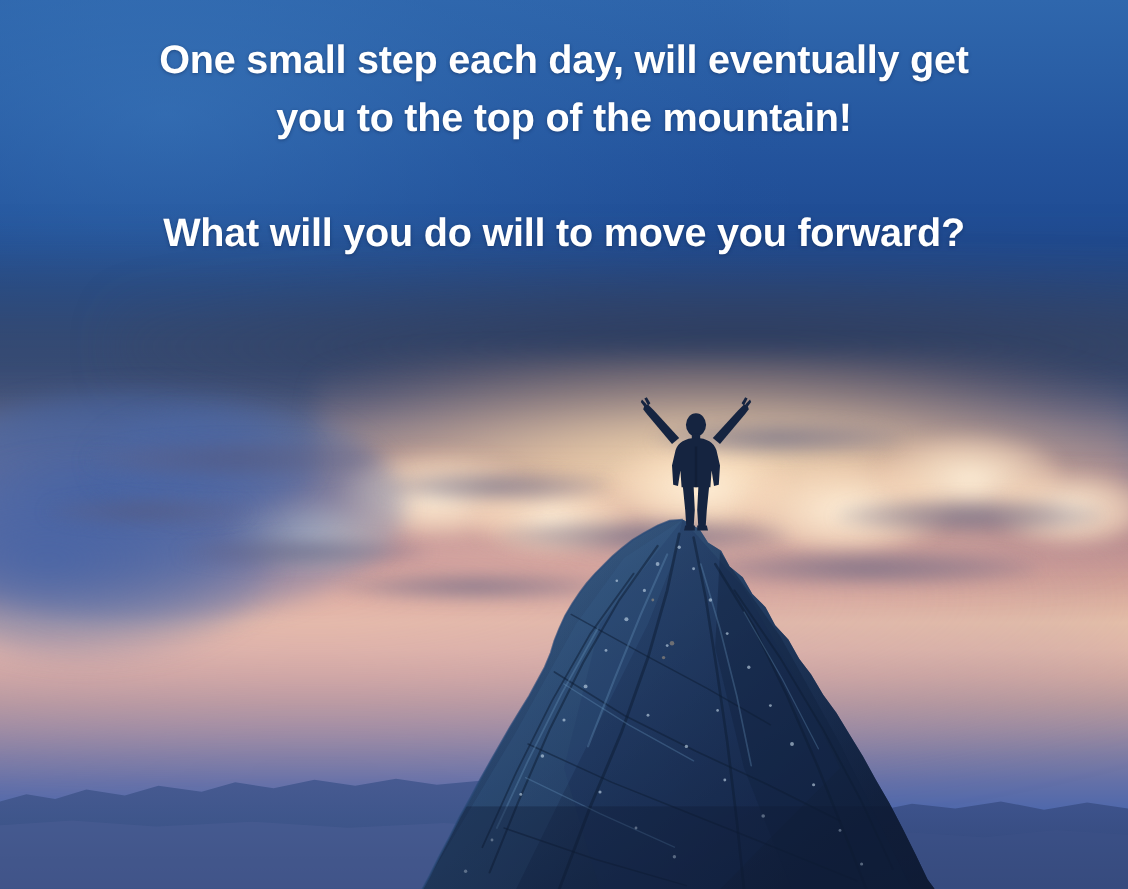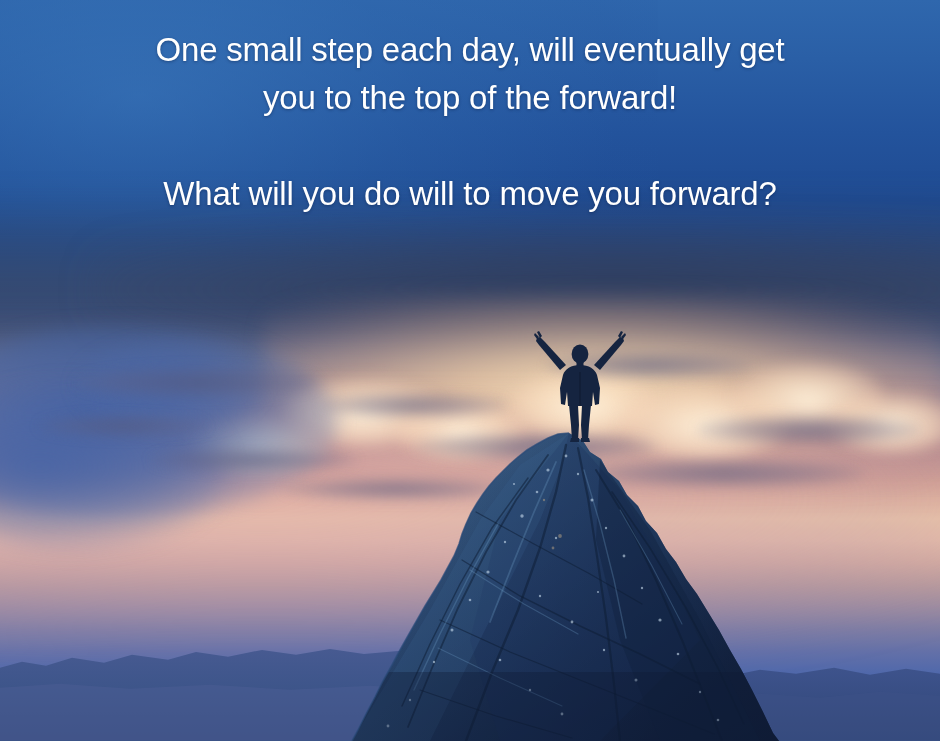--- a/index.html
+++ b/index.html
@@ -256,21 +256,21 @@
   .figure svg { display: block; width: 100%; height: 100%; }
 
   
   .caption {
     position: absolute;
     left: 0;
     top: 26px;
     width: 100%;
     text-align: center;
     color: #ffffff;
-    font-weight: 400;
+    font-weight: 700;
     font-size: 33px;
     line-height: 48px;
     letter-spacing: -0.2px;
     text-shadow: 0 1px 3px rgba(10,30,70,0.45);
     padding: 0 56px;
     box-sizing: border-box;
   }
   .caption .line { display: block; white-space: nowrap; }
   .caption .spacer { display: block; height: 48px; }
 
@@ -484,18 +484,18 @@
         <path d="M57,79 L66,79 L64,99 L63,114 L57,114 L56,99 Z"></path>
 
         <path d="M46,112 L54,112 L54,116 L45,116 Z"></path>
         <path d="M56,112 L64,112 L65,116 L56,116 Z"></path>
       </g>
     </svg>
   </div>
 
   <div class="caption">
     <span class="line">One small step each day, will eventually get</span>
-    <span class="line">you to the top of the forward!</span>
+    <span class="line">you to the top of the mountain!</span>
     <span class="spacer"></span>
     <span class="line">What will you do will to move you forward?</span>
   </div>
 
 </div>
 
 </body></html>

